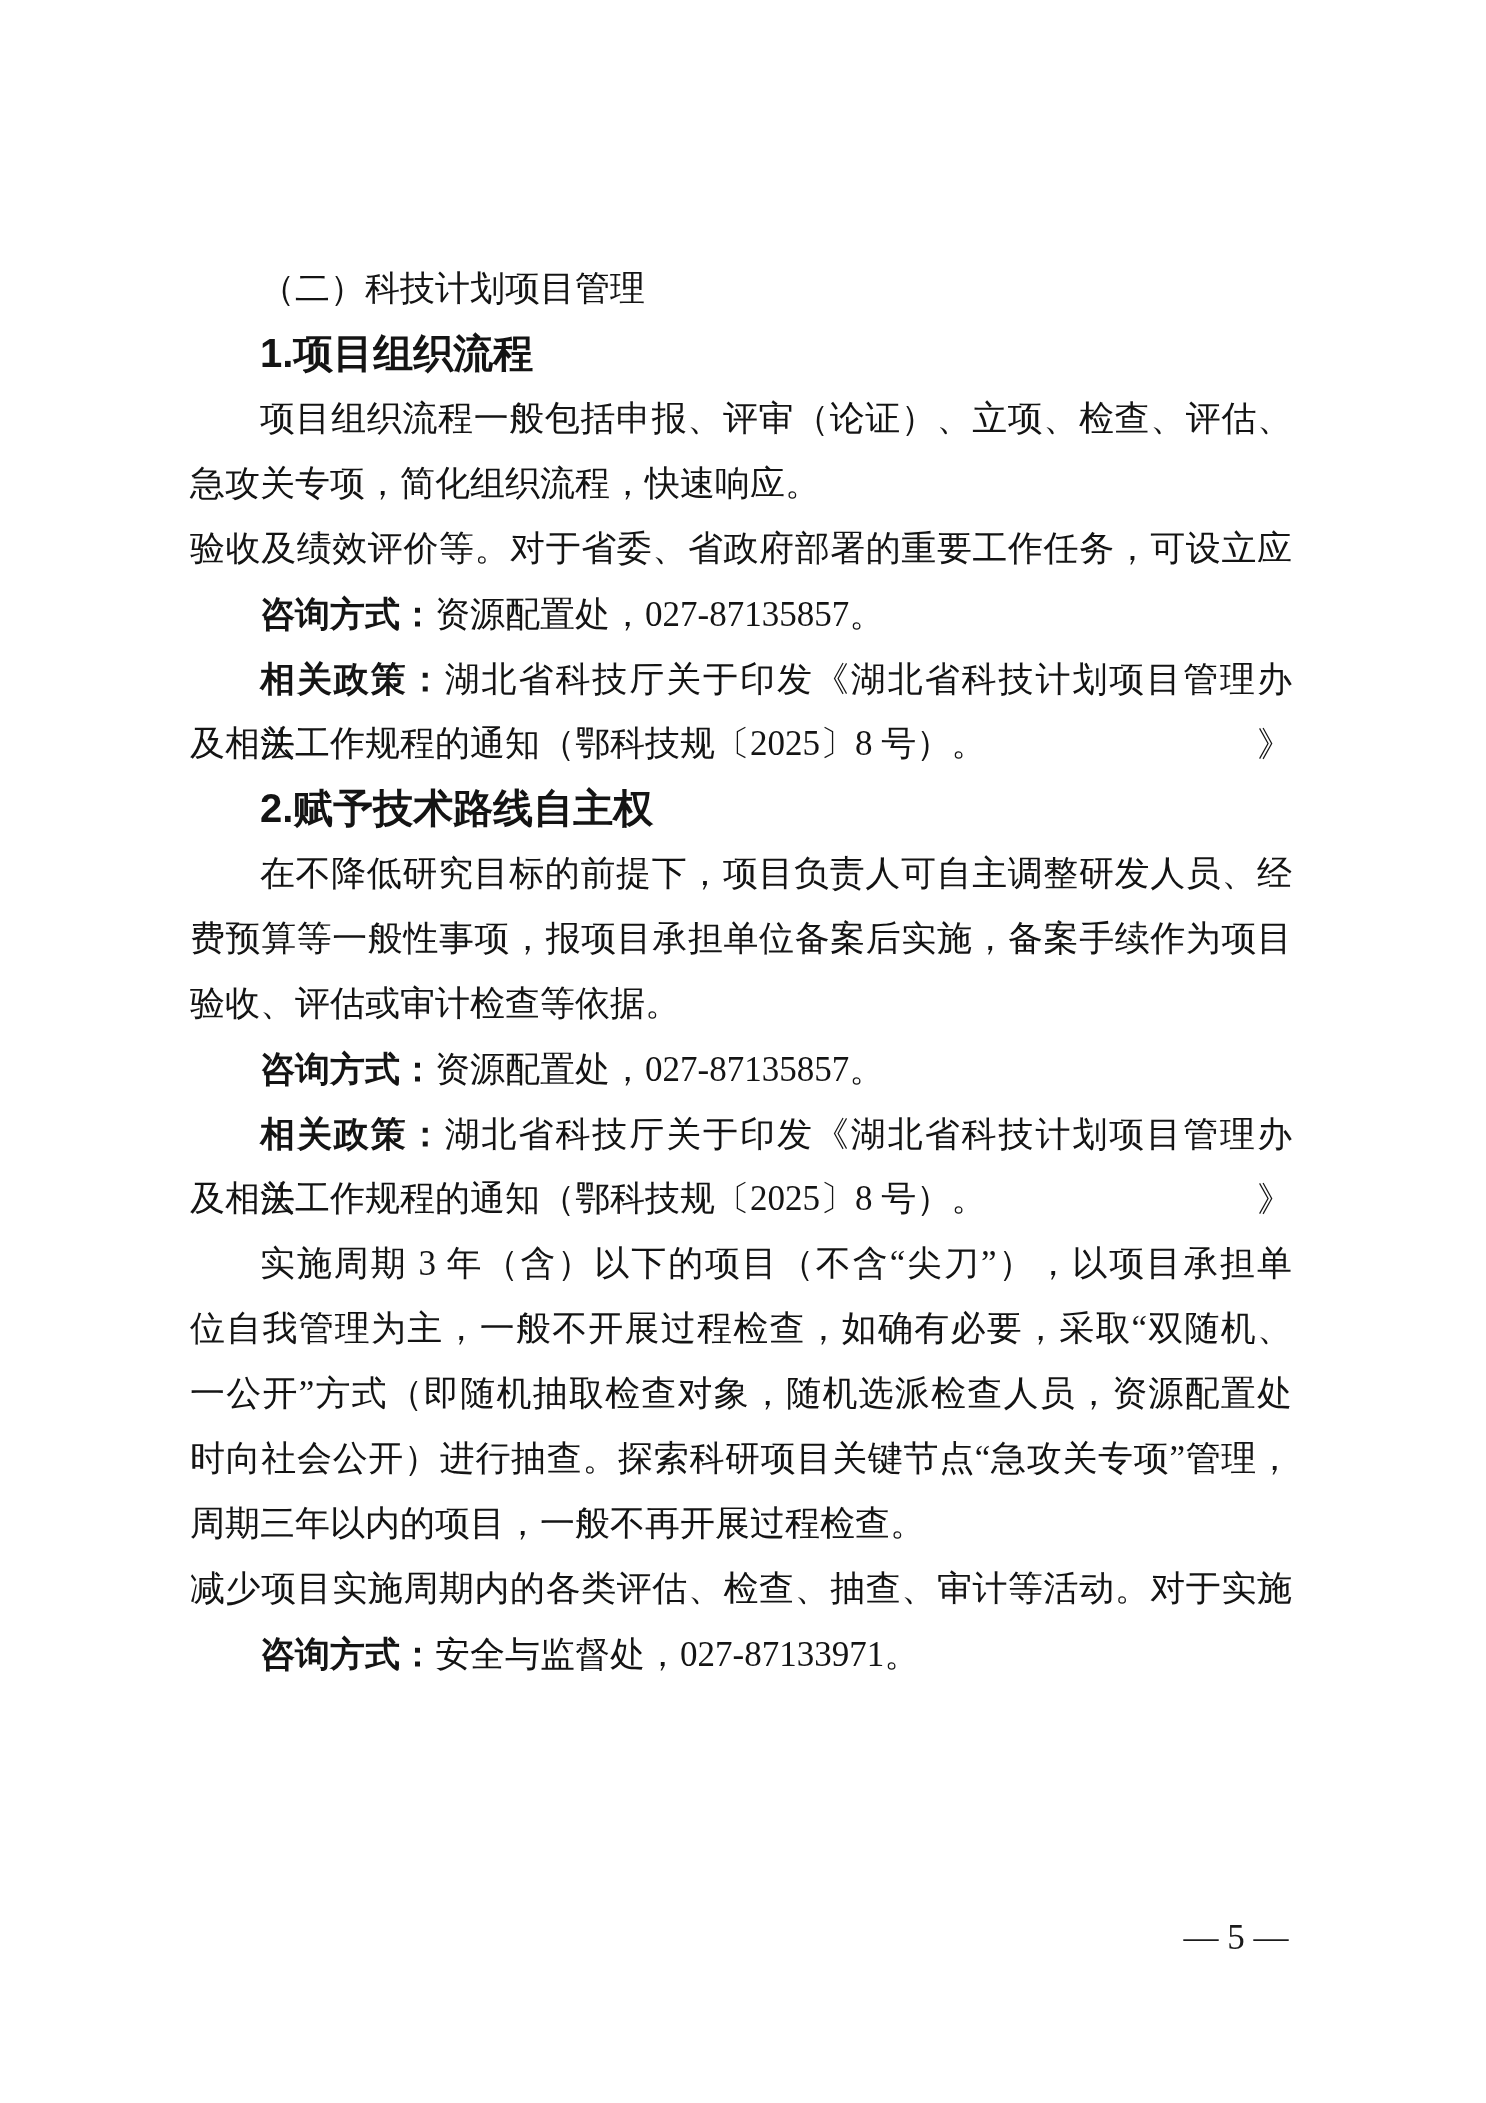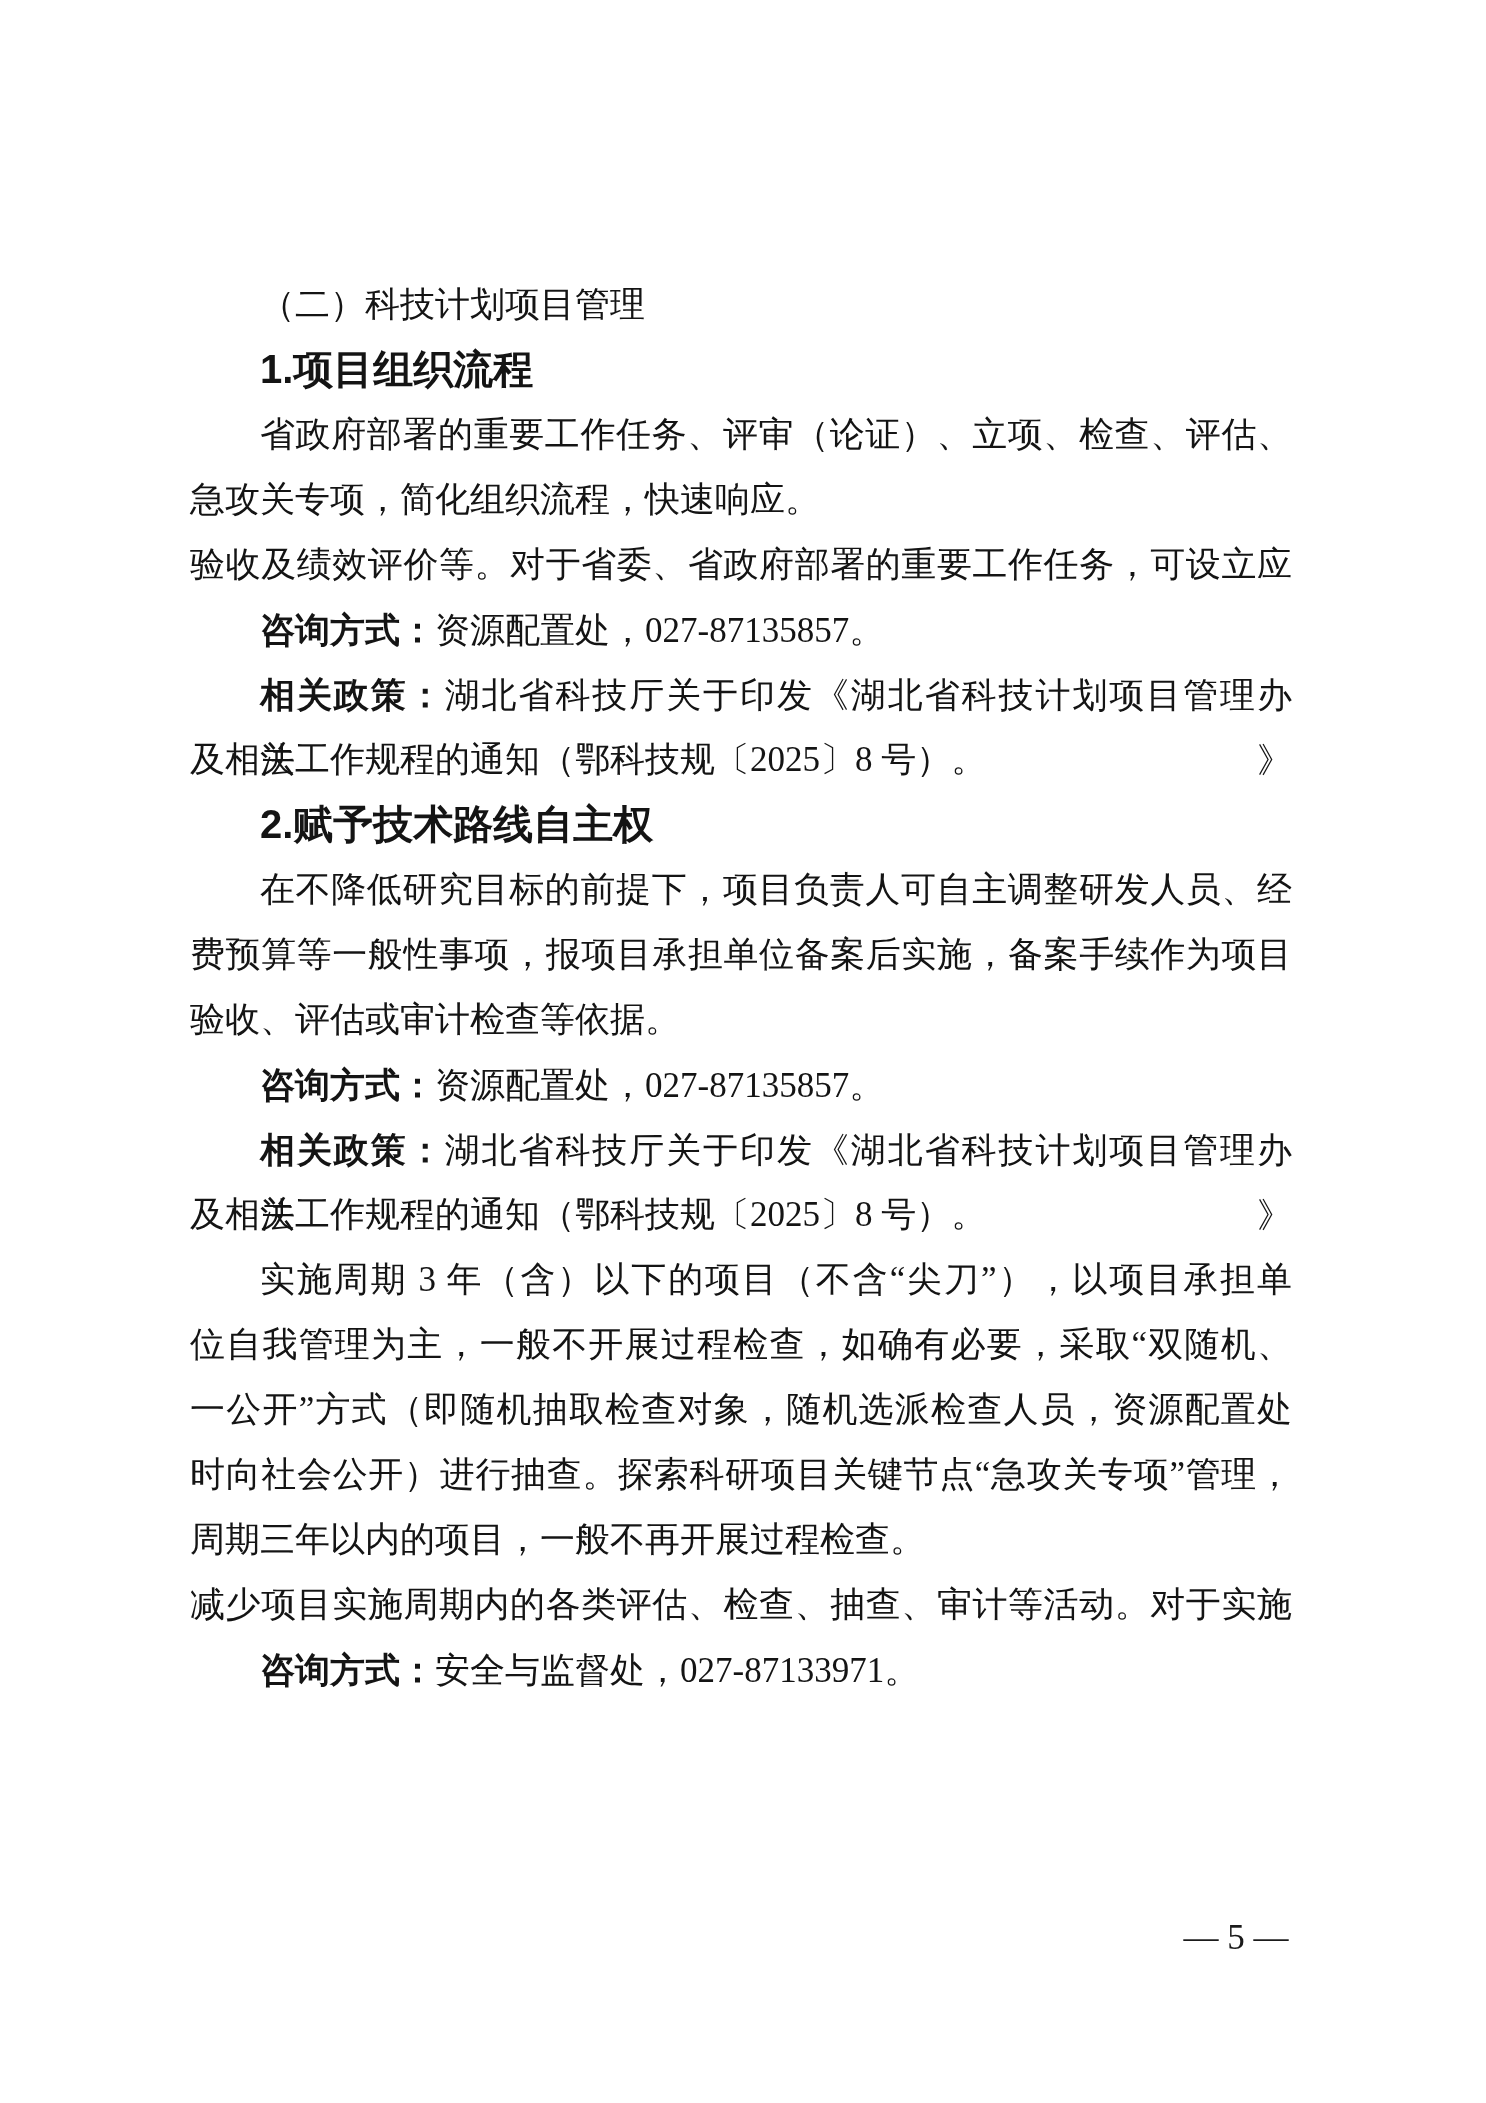--- a/index.html
+++ b/index.html
@@ -12,21 +12,21 @@
     width: 1486px;
     height: 2103px;
     background: #ffffff;
     overflow: hidden;
     font-family: "Liberation Serif", serif;
     color: #141414;
   }
   .text-block {
     position: absolute;
     left: 190px;
-    top: 272px;
+    top: 256px;
     width: 1102px;
   }
   .line {
     height: 65px;
     line-height: 65px;
     font-size: 35px;
     white-space: nowrap;
     color: #141414;
   }
   .line.just {
@@ -59,21 +59,21 @@
     font-family: "Liberation Serif", serif;
   }
 </style>
 </head>
 <body>
 
 <div class="page">
   <div class="text-block">
       <div class="line indent"><span class="seg">（二）科技计划项目管理</span></div>
       <div class="line indent heading"><span class="seg bold">1.项目组织流程</span></div>
-      <div class="line indent just"><span class="seg">省政府部署的重要工作任务、评审（论证）、立项、检查、评估、</span></div>
+      <div class="line indent just"><span class="seg">项目组织流程一般包括申报、评审（论证）、立项、检查、评估、</span></div>
       <div class="line"><span class="seg">急攻关专项，简化组织流程，快速响应。</span></div>
       <div class="line just"><span class="seg">验收及绩效评价等。对于省委、省政府部署的重要工作任务，可设立应</span></div>
       <div class="line indent"><span class="seg bold">咨询方式：</span><span class="seg">资源配置处，027-87135857。</span></div>
       <div class="line indent just"><span class="seg bold">相关政策：</span><span class="seg">湖北省科技厅关于印发《湖北省科技计划项目管理办法》</span></div>
       <div class="line"><span class="seg">及相关工作规程的通知（鄂科技规〔2025〕8 号）。</span></div>
       <div class="line indent heading"><span class="seg bold">2.赋予技术路线自主权</span></div>
       <div class="line indent just"><span class="seg">在不降低研究目标的前提下，项目负责人可自主调整研发人员、经</span></div>
       <div class="line just"><span class="seg">费预算等一般性事项，报项目承担单位备案后实施，备案手续作为项目</span></div>
       <div class="line"><span class="seg">验收、评估或审计检查等依据。</span></div>
       <div class="line indent"><span class="seg bold">咨询方式：</span><span class="seg">资源配置处，027-87135857。</span></div>

